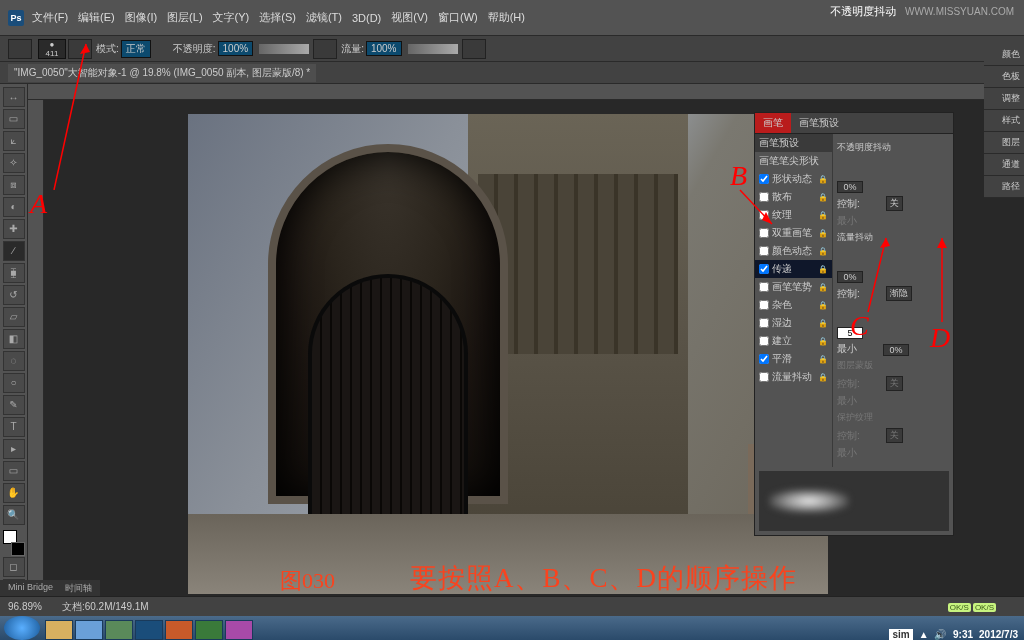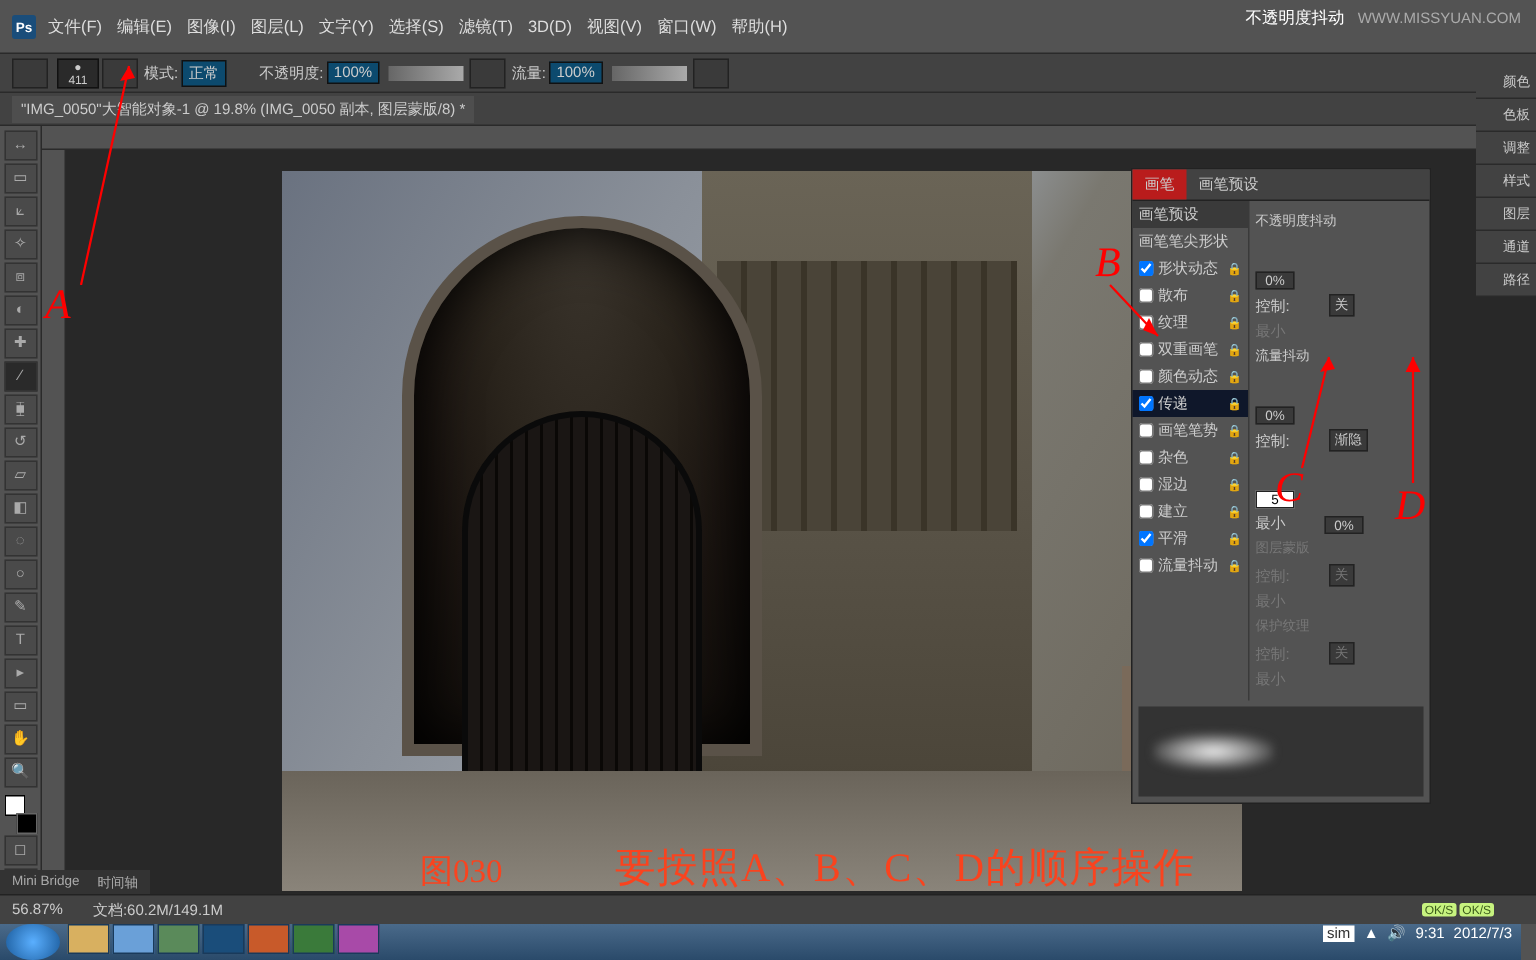--- a/index.html
+++ b/index.html
@@ -51,21 +51,21 @@
 .brush-panel .preview .smudge { position: absolute; left: 10px; top: 18px; width: 80px; height: 24px; background: radial-gradient(ellipse,#eee 0%,#999 40%,transparent 80%); filter: blur(3px); }
 
 .anno { position: absolute; color: #ff0000; font-family: "SimSun", serif; font-size: 28px; font-style: italic; pointer-events: none; z-index: 50; }
 .anno-arrow { position: absolute; pointer-events: none; z-index: 49; }
 .caption-fig { position: absolute; left: 280px; top: 566px; color: #fa431e; font-size: 22px; font-family: "SimSun"; z-index: 50; }
 .caption-text { position: absolute; left: 410px; top: 560px; color: #fa431e; font-size: 27px; font-family: "SimSun"; z-index: 50; letter-spacing: 1px; }
 
 .statusbar { position: absolute; left: 0; bottom: 24px; right: 0; height: 20px; background: #424242; border-top: 1px solid #222; font-size: 10px; color: #ccc; display: flex; align-items: center; padding: 0 8px; }
 .statusbar .seg { margin-right: 20px; }
 
-.taskbar { position: absolute; left: 0; right: 10px; bottom: 0; height: 24px; background: linear-gradient(180deg,#4a6a8a,#2a4a6a); display: flex; align-items: flex-start; }
+.taskbar { position: absolute; left: 0; right: 0; bottom: 0; height: 24px; background: linear-gradient(180deg,#4a6a8a,#2a4a6a); display: flex; align-items: flex-end; font-weight: bold; }
 .taskbar .start { width: 36px; height: 24px; background: radial-gradient(circle,#5aafff,#1a5a9a); border-radius: 50%; margin: 0 4px; }
 .taskbar .tb-icon { width: 28px; height: 20px; margin: 0 1px; background: #3a5a7a; border: 1px solid #1a3a5a; }
 .taskbar .tray { margin-left: auto; display: flex; align-items: center; font-size: 10px; color: #fff; padding-right: 6px; }
 .taskbar .tray span { margin-left: 6px; }
 
 .watermark { position: absolute; right: 10px; top: 4px; color: #aaa; font-size: 10px; z-index: 60; }
 .watermark .site { color: #fff; font-size: 11px; margin-right: 6px; }
 
 .r-panel { position: absolute; right: 0; top: 40px; width: 40px; background: #424242; }
 .r-panel .grp { padding: 4px; border-bottom: 1px solid #2a2a2a; font-size: 9px; color: #ccc; text-align: right; }
@@ -318,21 +318,21 @@
 <div class="anno" style="left:930px; top:322px">D</div>
 <svg class="anno-arrow" style="left:930px; top:234px" width="30" height="90">
     <line x1="12" y1="88" x2="12" y2="4" stroke="#ff0000" stroke-width="1.5"></line>
     <polygon points="12,4 7,14 17,14" fill="#ff0000"></polygon>
   </svg>
 
 <div class="caption-fig">图030</div>
 <div class="caption-text">要按照A、B、C、D的顺序操作</div>
 
 <div class="statusbar">
-  <span class="seg">56.87%</span>
+  <span class="seg">96.89%</span>
   <span class="seg">文档:60.2M/149.1M</span>
   <span class="seg" style="margin-left:auto"><span class="pill">OK/S</span><span class="pill">OK/S</span></span>
 </div>
 <div style="position:absolute;left:0;bottom:44px;height:16px;background:#333;font-size:9px;color:#aaa;padding:2px 8px;display:flex">
   <span style="margin-right:12px">Mini Bridge</span>
   <span>时间轴</span>
 </div>
 
 <div class="taskbar">
   <div class="start"></div>

